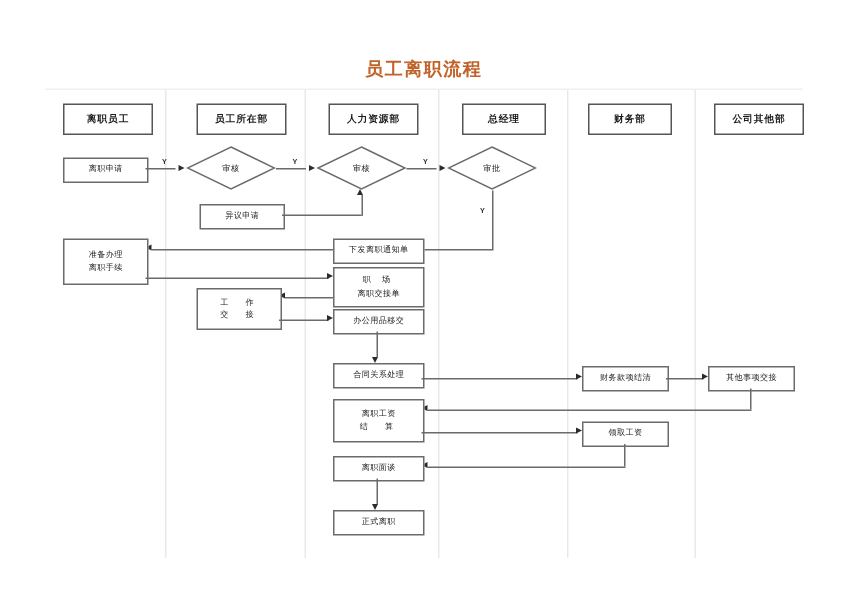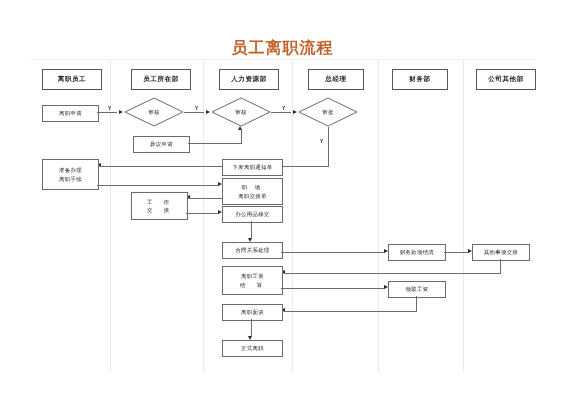--- a/index.html
+++ b/index.html
@@ -4,21 +4,21 @@
 <style>
   html,body{margin:0;padding:0;}
   body{
     width:565px;height:400px;background:#ffffff;overflow:hidden;
     font-family:"Liberation Sans","DejaVu Sans",sans-serif;
   }
   #canvas{position:relative;width:565px;height:400px;}
 
   .title{
     position:absolute;left:0;top:38px;width:565px;text-align:center;
-    font-size:16px;font-weight:bold;color:#c0622a;letter-spacing:1px;
+    font-size:12px;font-weight:bold;color:#c0622a;letter-spacing:1px;
   }
 
   .lane-div{position:absolute;top:60px;width:1px;height:312px;background:#e9e9e9;}
   .top-rule{position:absolute;left:30px;top:59px;width:505px;height:1px;background:#f0f0f0;}
 
   .hdr{
     position:absolute;height:19px;border:1px solid #555;background:#fff;
     display:flex;align-items:center;justify-content:center;
     font-size:6.5px;font-weight:bold;color:#1a1a1a;letter-spacing:.6px;
   }

